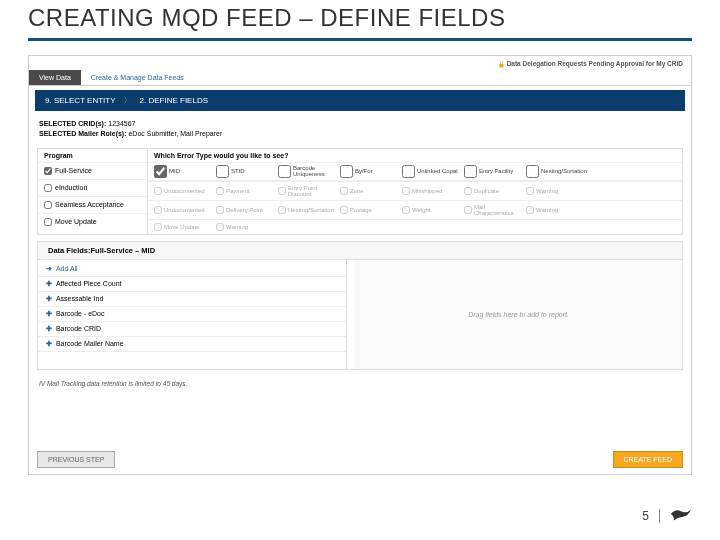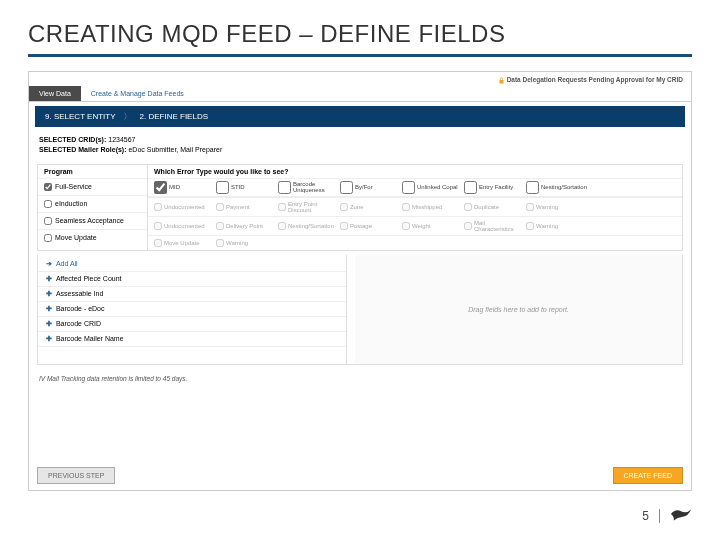--- a/index.html
+++ b/index.html
@@ -1,17 +1,17 @@
 <!DOCTYPE html>
 <html><head>
 <meta charset="utf-8">
 <style>
   * { box-sizing: border-box; margin: 0; padding: 0; }
   body { width: 720px; height: 540px; font-family: Arial, sans-serif; background: #fff; overflow: hidden; }
-  .slide { width: 720px; height: 540px; position: relative; padding: 20px 28px 0 28px; }
+  .slide { width: 720px; height: 540px; position: relative; padding: 4px 28px 0 28px; }
   .title { font-size: 24px; font-weight: 300; color: #333; letter-spacing: 0.5px; margin-bottom: 6px; }
   .hr { height: 3px; background: #1a4d7a; width: 100%; margin-bottom: 14px; }
   .app { border: 1px solid #ccc; width: 664px; height: 420px; position: relative; font-size: 7px; background:#fff;}
   .notice { text-align: right; padding: 4px 8px 2px 0; }
   .notice svg { width: 7px; height: 7px; fill: #f5a623; vertical-align: middle; }
   .notice span { color: #555; font-weight: bold; font-size: 6.5px; }
   .tabs { display: flex; border-bottom: 1px solid #ccc; padding-left:0;}
   .tab { padding: 4px 10px; font-size: 7px; }
   .tab.dark { background: #4a4a4a; color: #fff; }
   .tab.light { background: #fff; color: #2a6496; }
@@ -198,20 +198,21 @@
               <span>Move Update</span>
             </label>
           <label>
               <input type="checkbox" disabled="" style="">
               <span>Warning</span>
             </label>
         </div>
       </div>
     </div>
 
+    <div class="df-head">Data Fields:Full-Service – MID</div>
     <div class="df-body">
       <div class="df-left">
         <div class="df-item first">
             <span class="plus">➔</span>
             <span>Add All</span>
           </div>
         <div class="df-item">
             <span class="plus">✚</span>
             <span>Affected Piece Count</span>
           </div>

